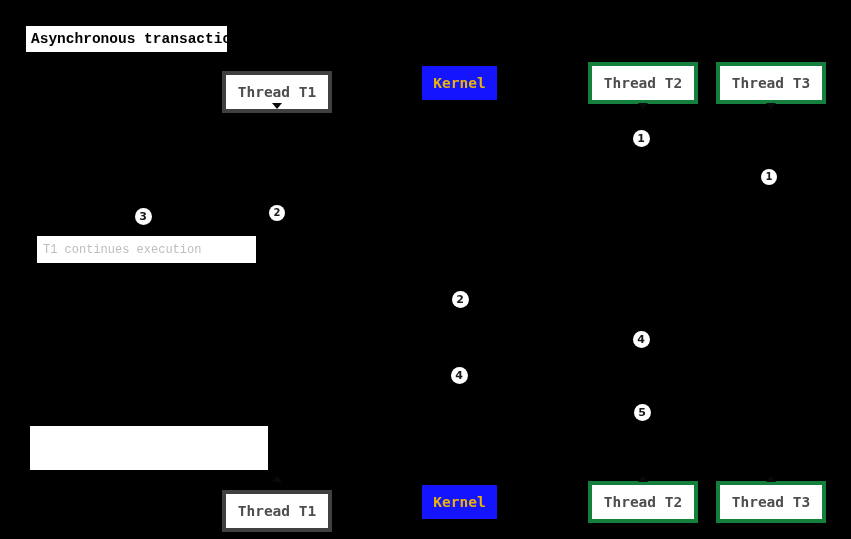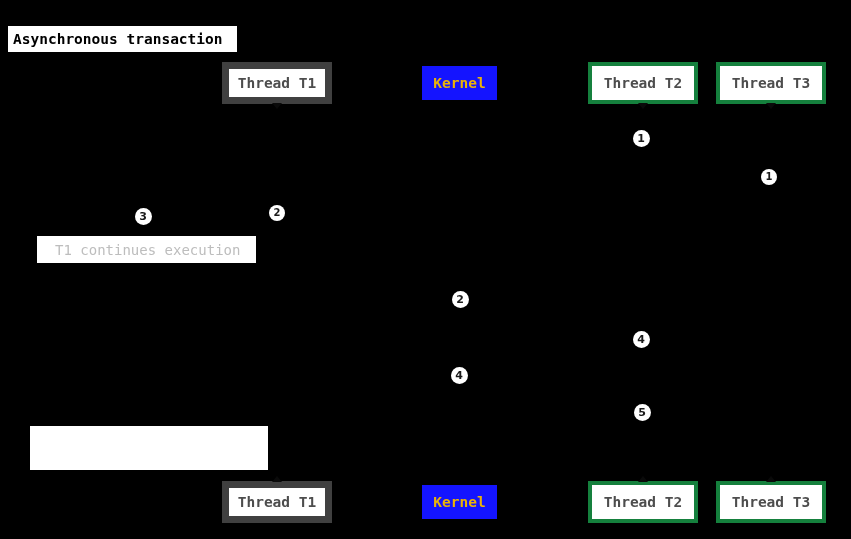--- a/index.html
+++ b/index.html
@@ -39,21 +39,22 @@
   }
 
   
   .lane-box {
     background: #ffffff;
     font-size: 14.5px;
     font-weight: bold;
     color: #4d4d4d;
   }
   .lane-box.red {
-    border: 7px solid #404040;
+    border: 4px solid #404040;
+    margin-top: 9px;
   }
   .lane-box.blue {
     border: 4px solid #15803d;
   }
   .lane-box.filled-blue {
     background: #1414ff;
     border: 0;
     color: #eab308;
   }
 
@@ -69,24 +70,25 @@
     border-top: 6px solid #0a0a0a;
   }
   .notch.up {
     border-bottom: 6px solid #0a0a0a;
   }
 
   
   .note-box {
     background: #ffffff;
     color: #bdbdbd;
-    font-size: 14px;
+    font-size: 12px;
     font-weight: normal;
     justify-content: flex-start;
-    padding: 0 18px;
+    padding: 0 6px;
+    font-family: Liberation Mono, monospace;
   }
   .blank-box {
     background: #ffffff;
   }
 
   
   .step {
     position: absolute;
     border-radius: 50%;
     background: #ffffff;
@@ -98,21 +100,21 @@
     font-weight: bold;
     line-height: 1;
     box-sizing: border-box;
   }
 </style>
 </head>
 <body>
 
 <div id="stage" style="width: 851px; height: 539px; background: rgb(0, 0, 0);">
 
-  <div class="node title-box" id="title-box" style="left: 8px; top: 26px; width: 229px; height: 26px;">Asynchronous transaction</div>
+  <div class="node title-box" id="title-box" style="left: 26px; top: 26px; width: 201px; height: 26px; font-family: Liberation Mono, monospace;">Asynchronous transaction</div>
 
   <div id="lanes-top-layer">
       <div class="node lane-box red" style="left: 222px; top: 62px; width: 110px; height: 42px;"><span>Thread T1</span></div>
       <div class="notch down" style="left: 272px; top: 103px;"></div>
       <div class="node lane-box filled-blue" style="left: 422px; top: 66px; width: 75px; height: 34px;"><span>Kernel</span></div>
       <div class="node lane-box blue" style="left: 588px; top: 62px; width: 110px; height: 42px;"><span>Thread T2</span></div>
       <div class="notch down" style="left: 638px; top: 103px;"></div>
       <div class="node lane-box blue" style="left: 716px; top: 62px; width: 110px; height: 42px;"><span>Thread T3</span></div>
       <div class="notch down" style="left: 766px; top: 103px;"></div>
     </div>

